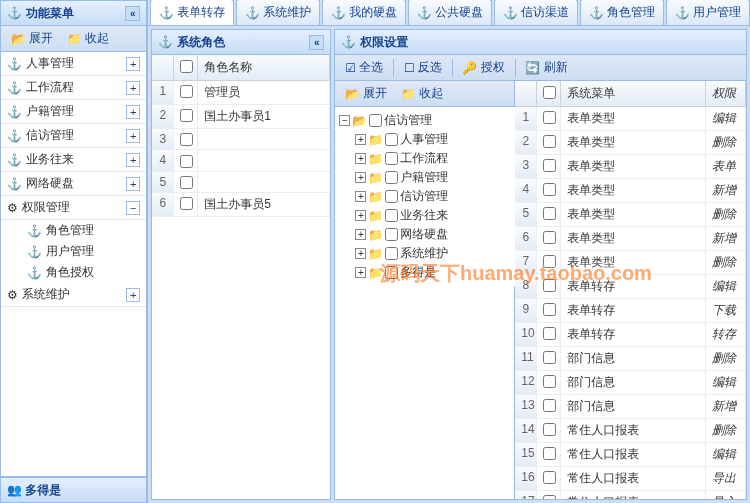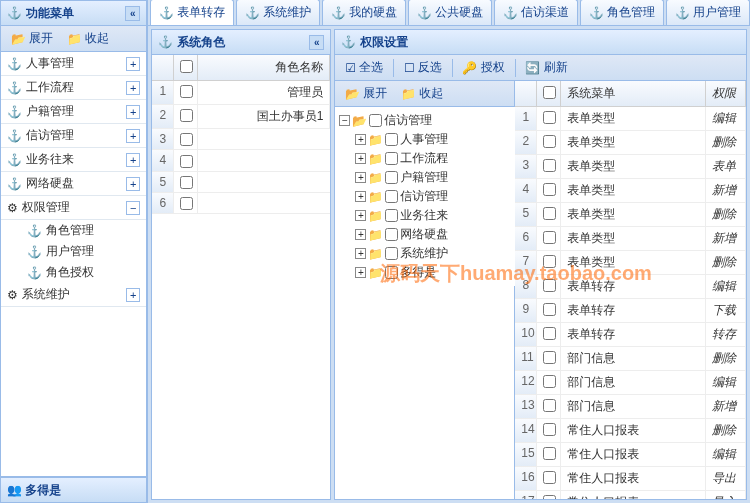--- a/index.html
+++ b/index.html
@@ -36,21 +36,21 @@
 .col-roles { width: 180px; }
 .col-perm { flex: 1; }
 
 .grid { flex: 1; overflow: auto; border: 1px solid #99bbe8; border-top: none; background: #fff; }
 .grid-header { display: flex; background: linear-gradient(#f9fbfe,#e3ecf7); border-bottom: 1px solid #d0d0d0; }
 .grid-header .gh { padding: 4px 6px; border-right: 1px solid #d0d0d0; color: #333; }
 .grid-row { display: flex; border-bottom: 1px solid #ededed; }
 .grid-row .gc { padding: 3px 6px; border-right: 1px solid #ededed; }
 .gc-num { width: 22px; text-align: center; color: #666; background: linear-gradient(#f9fbfe,#e3ecf7); }
 .gc-chk { width: 24px; text-align: center; }
-.gc-name { flex: 1; text-align: right; }
+.gc-name { flex: 1; }
 
 .perm-body { flex: 1; display: flex; border: 1px solid #99bbe8; border-top: none; overflow: hidden; }
 .tree-pane { width: 180px; border-right: 1px solid #99bbe8; overflow: auto; padding: 4px; background: #fff; }
 .tree-node { display: flex; align-items: center; gap: 2px; padding: 1px 0; cursor: pointer; }
 .tree-node .exp { width: 11px; height: 11px; border: 1px solid #888; text-align: center; line-height: 9px; font-size: 10px; background: #fff; }
 .tree-children { padding-left: 16px; }
 .folder { color: #f7b500; }
 
 .perm-grid { flex: 1; overflow: auto; }
 .perm-grid .gc-menu { flex: 1; min-width: 100px; }
@@ -206,20 +206,21 @@
                 <div class="gc gc-num">4</div>
                 <div class="gc gc-chk"><input type="checkbox" style=""></div>
               </div>
               <div class="grid-row">
                 <div class="gc gc-num">5</div>
                 <div class="gc gc-chk"><input type="checkbox" style=""></div>
               </div>
               <div class="grid-row">
                 <div class="gc gc-num">6</div>
                 <div class="gc gc-chk"><input type="checkbox" style=""></div>
+                <div class="gc gc-name">国土办事员5</div>
               </div>
             </div>
         </div>
       </div>
 
       <div class="col col-perm">
         <div class="panel-header">
           <span class="anchor-icon">⚓</span>
           <span>权限设置</span>
         </div>

